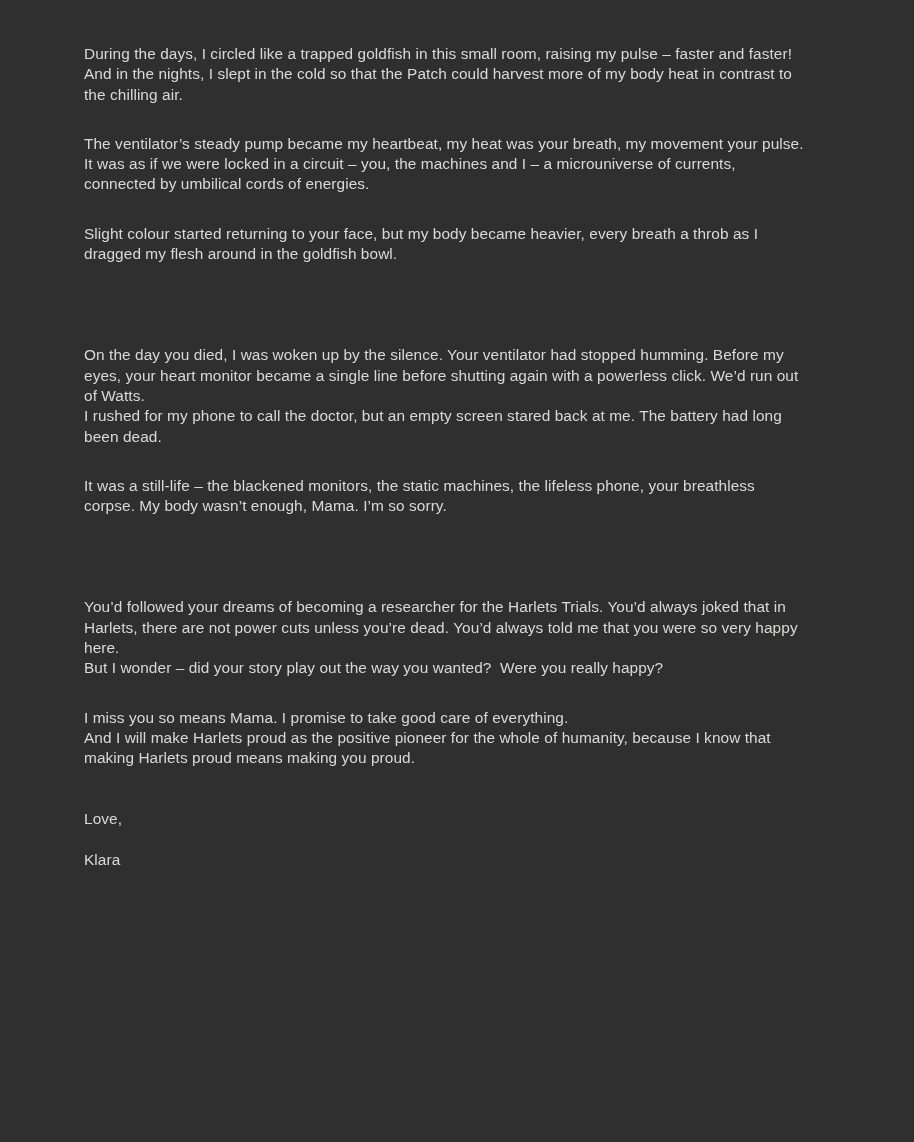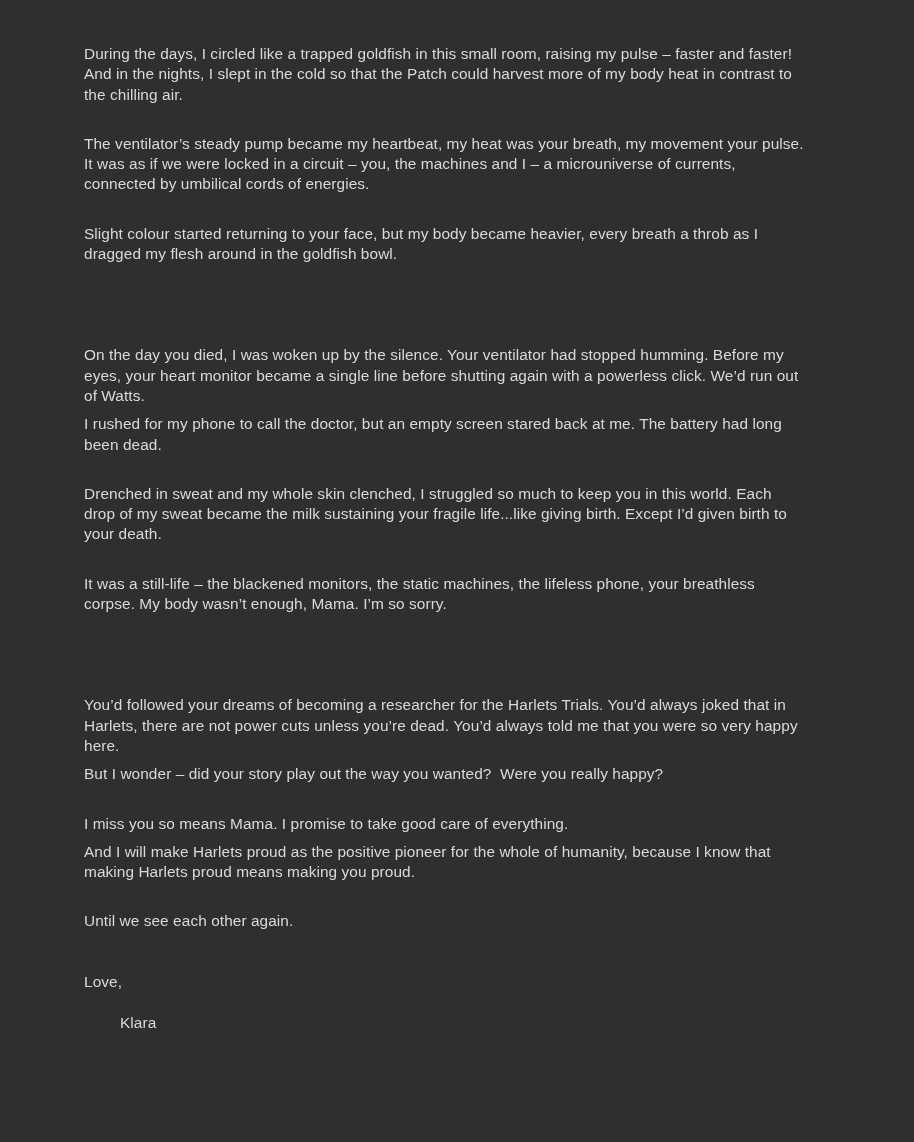--- a/index.html
+++ b/index.html
@@ -37,55 +37,52 @@
   }
   .para {
     margin: 0;
     white-space: pre-wrap;
   }
   .para + .para {
     margin-top: 29px;
   }
   
   .para.tight {
-    margin-top: 8px;
+    margin-top: 0;
   }
   .signoff {
     margin-top: 40.6px;
   }
   .signoff .para + .para {
     margin-top: 20.3px;
-    margin-left: 36px;
   }
 </style>
 </head>
 <body style="background: rgb(47, 47, 47);">
 
 <div class="page" style="background: rgb(47, 47, 47);">
   <div class="doc-body" style="color: rgb(217, 217, 215);">
 
     <div class="section">
       <p class="para">During the days, I circled like a trapped goldfish in this small room, raising my pulse – faster and faster! And in the nights, I slept in the cold so that the Patch could harvest more of my body heat in contrast to the chilling air.</p>
       <p class="para">The ventilator’s steady pump became my heartbeat, my heat was your breath, my movement your pulse. It was as if we were locked in a circuit – you, the machines and I – a microuniverse of currents, connected by umbilical cords of energies.</p>
       <p class="para">Slight colour started returning to your face, but my body became heavier, every breath a throb as I dragged my flesh around in the goldfish bowl.</p>
     </div>
 
     <div class="section">
       <p class="para">On the day you died, I was woken up by the silence. Your ventilator had stopped humming. Before my eyes, your heart monitor became a single line before shutting again with a powerless click. We’d run out of Watts.</p>
       <p class="para tight">I rushed for my phone to call the doctor, but an empty screen stared back at me. The battery had long been dead.</p>
-      <p class="para">Drenched in sweat and my whole skin clenched, I struggled so much to keep you in this world. Each drop of my sweat became the milk sustaining your fragile life...like giving birth. Except I’d given birth to your death.</p>
       <p class="para">It was a still-life – the blackened monitors, the static machines, the lifeless phone, your breathless corpse. My body wasn’t enough, Mama. I’m so sorry.</p>
     </div>
 
     <div class="section">
       <p class="para">You’d followed your dreams of becoming a researcher for the Harlets Trials. You’d always joked that in Harlets, there are not power cuts unless you’re dead. You’d always told me that you were so very happy here.</p>
       <p class="para tight">But I wonder – did your story play out the way you wanted?  Were you really happy?</p>
       <p class="para">I miss you so means Mama. I promise to take good care of everything.</p>
       <p class="para tight">And I will make Harlets proud as the positive pioneer for the whole of humanity, because I know that making Harlets proud means making you proud.</p>
-      <p class="para">Until we see each other again.</p>
 
       <div class="signoff">
         <p class="para">Love,</p>
         <p class="para">Klara</p>
       </div>
     </div>
 
   </div>
 </div>
 

